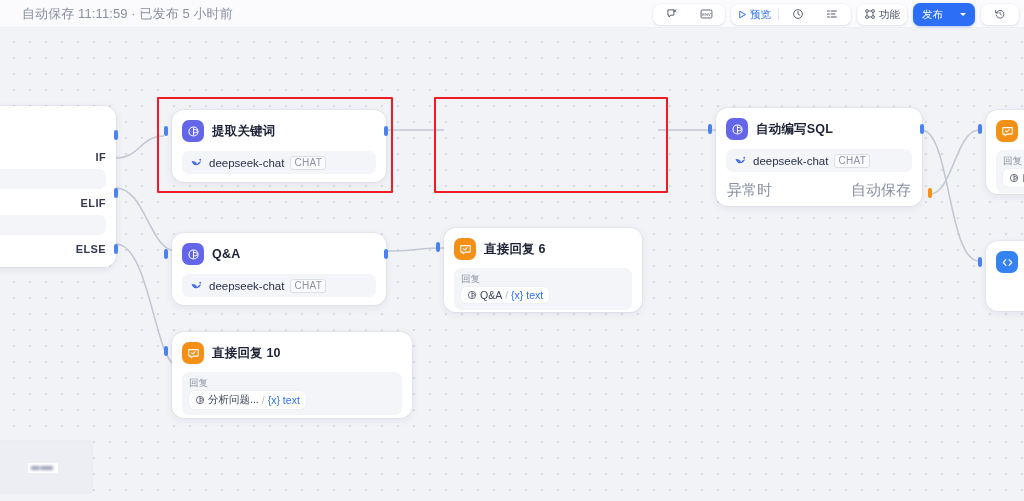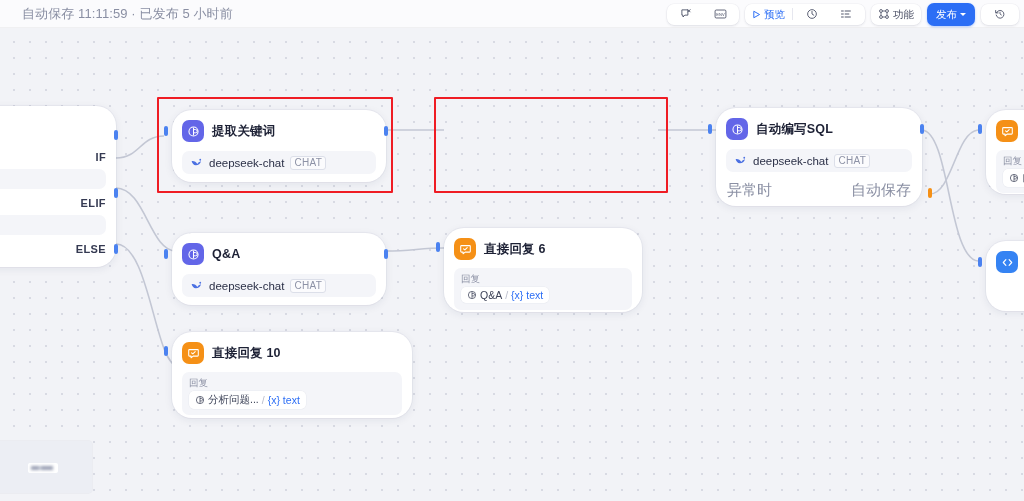--- a/index.html
+++ b/index.html
@@ -46,31 +46,31 @@
   }
   .tb-btn{
     display:flex;align-items:center;justify-content:center;
     height:19px;min-width:24px;padding:0 5px;border-radius:5px;
     color:#4b5066;font-size:10.5px;cursor:pointer;white-space:nowrap;gap:3px;
   }
   .tb-btn.accent{color:#2c6ef5;}
   .tb-sep{width:1px;height:12px;background:#e6e7ef;margin:0 2px;}
   .tb-label{font-size:10.5px;line-height:1;}
   .publish{
-    display:flex;align-items:center;gap:3px;
+    display:flex;align-items:center;gap:17px;
     background:#2c6ef5;color:#fff;border-radius:7px;height:23px;padding:0 9px;
     font-size:10.5px;cursor:pointer;
     box-shadow:0 1px 2.5px rgba(44,110,245,.35);
   }
   .chev{width:0;height:0;border-left:3px solid transparent;border-right:3px solid transparent;border-top:3.5px solid currentColor;margin-top:1px;}
   svg{display:block;}
 
   
   .node{
-    position:absolute;background:#ffffff;border-radius:20px;
+    position:absolute;background:#ffffff;border-radius:12px;
     box-shadow:0 2px 8px rgba(25,32,72,.08),0 0 0 1px rgba(25,32,72,.035);
     padding:10px 10px 10px 10px;box-sizing:border-box;
     z-index:10;
   }
   .node-head{display:flex;align-items:center;gap:8px;}
   .nicon{
     width:22px;height:22px;border-radius:7px;flex:0 0 22px;
     display:flex;align-items:center;justify-content:center;color:#fff;
   }
   .nicon.indigo{background:#6366e8;}

